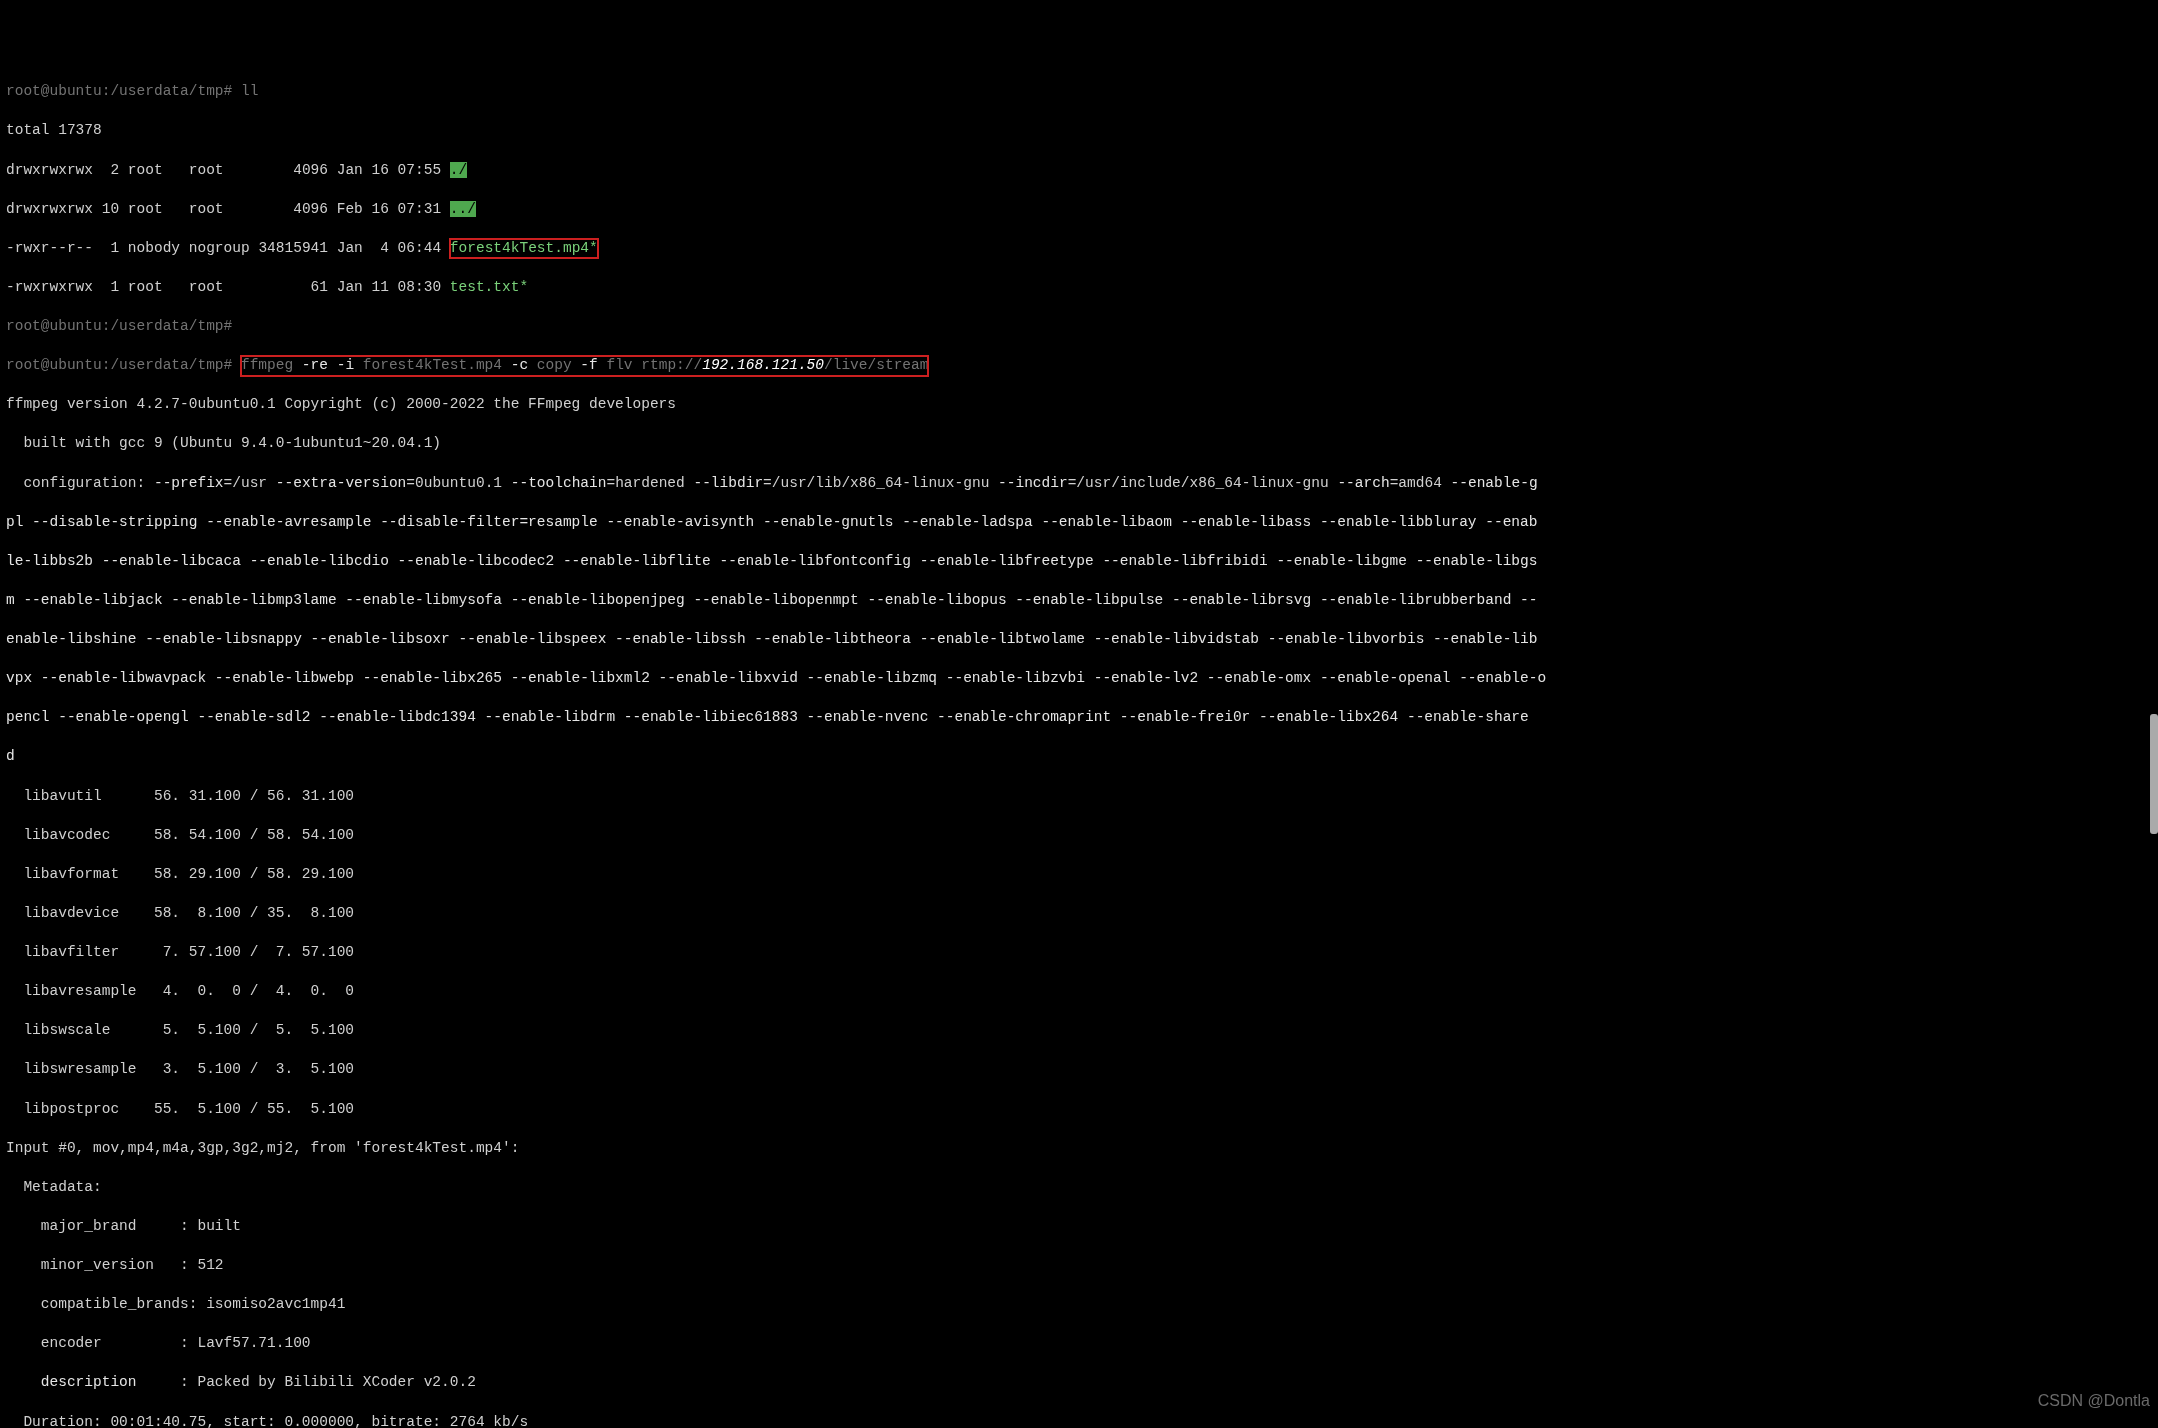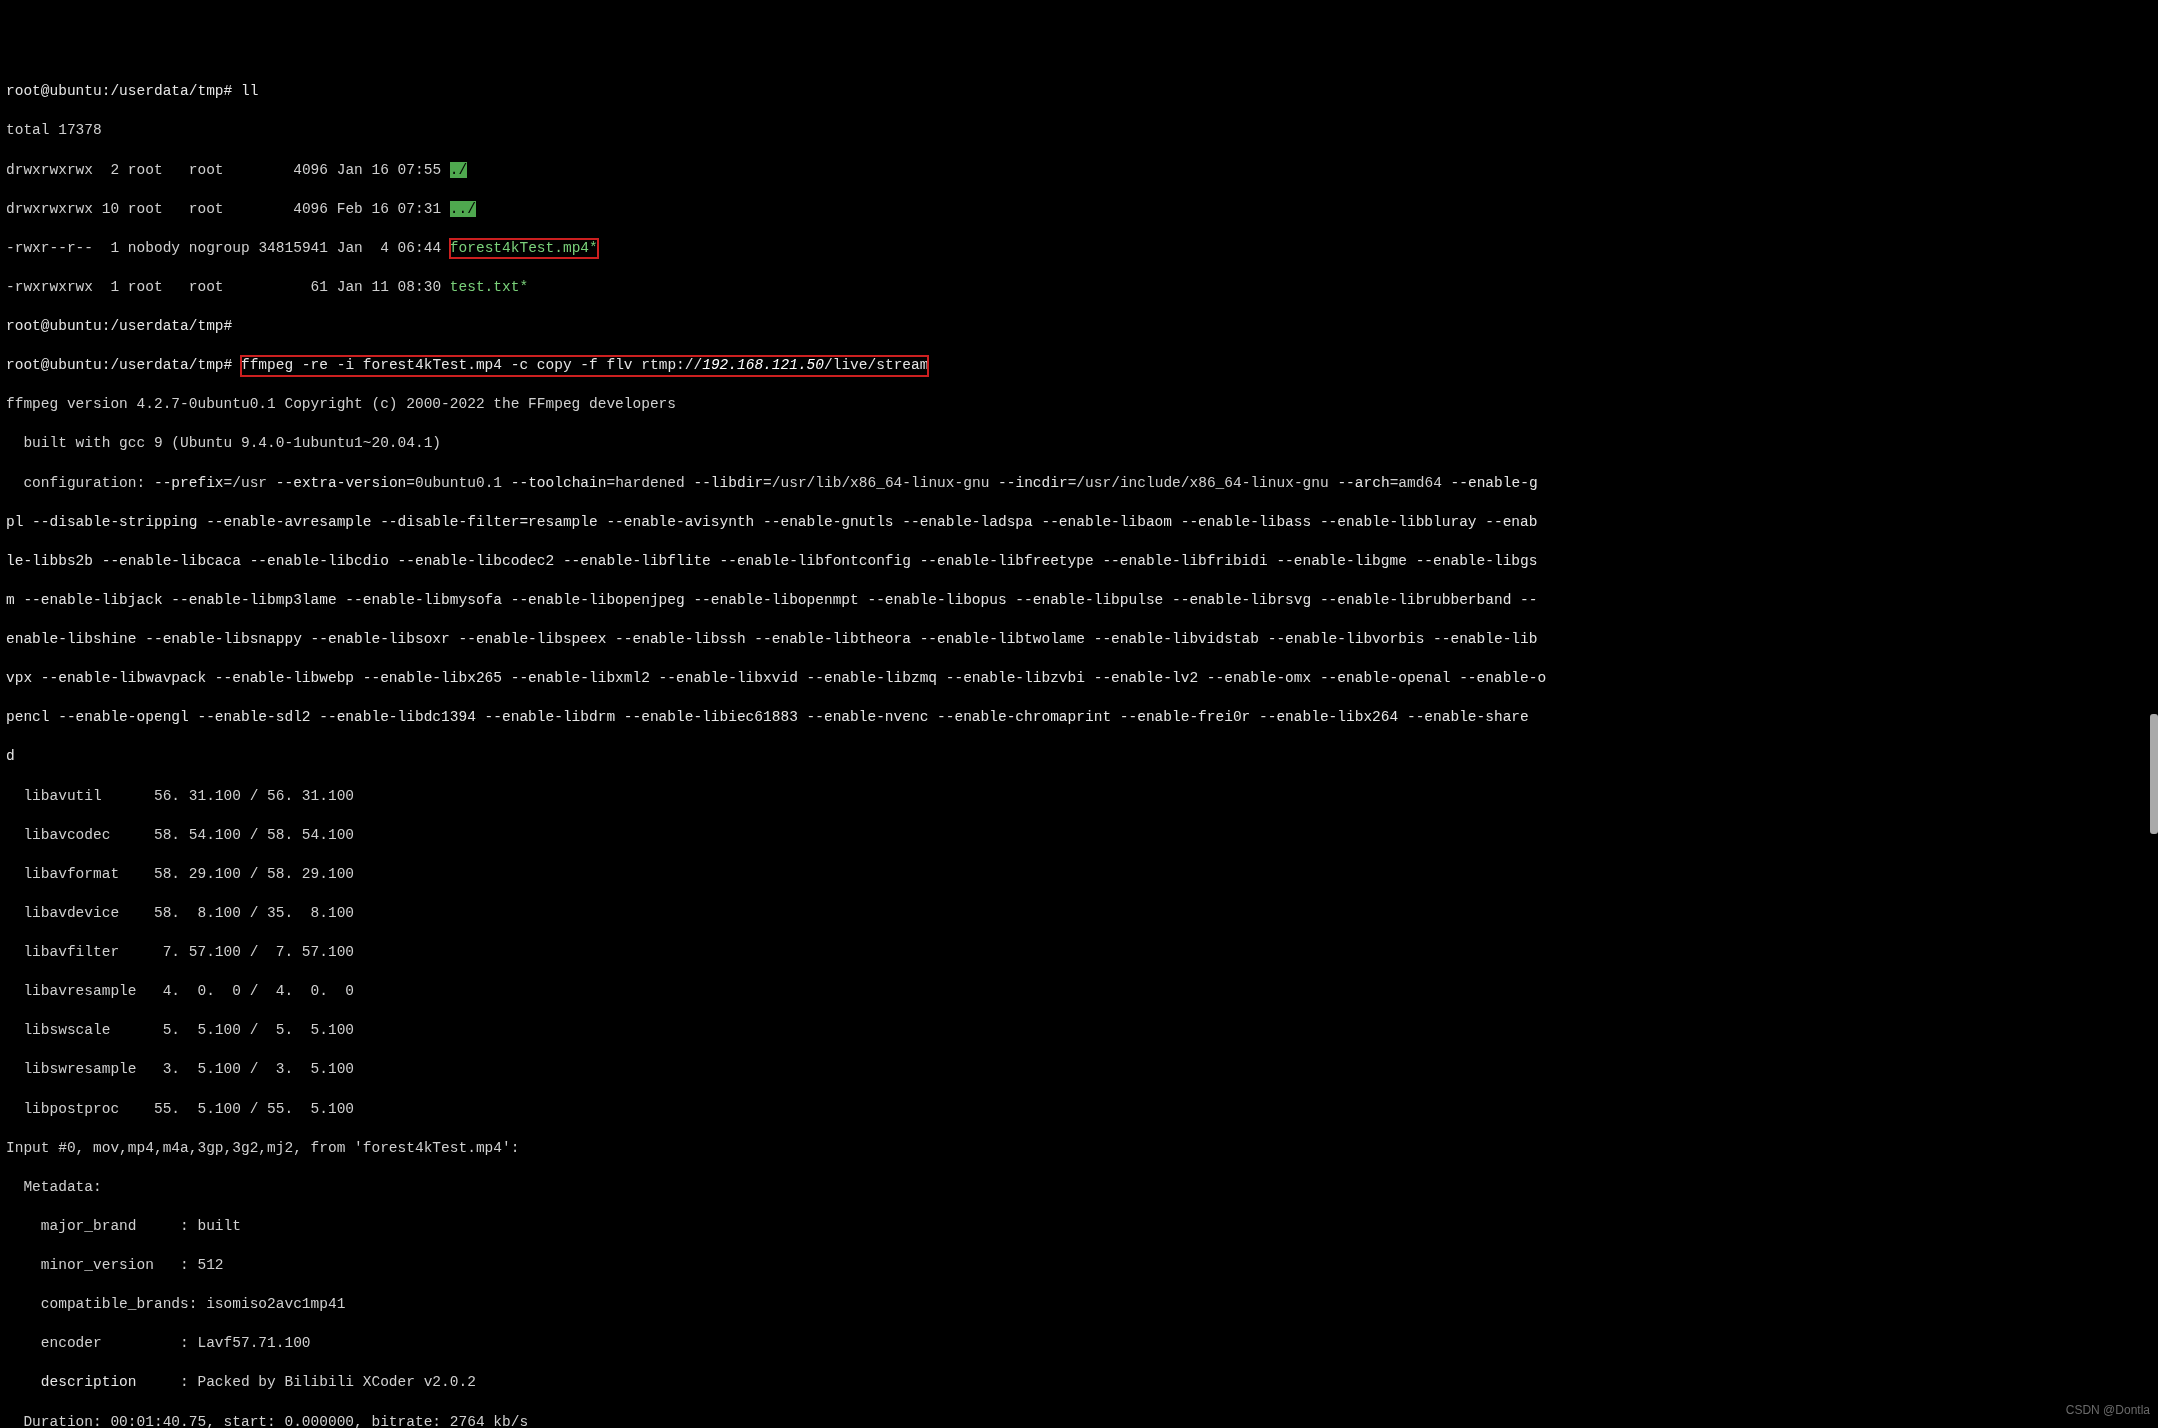--- a/index.html
+++ b/index.html
@@ -6,27 +6,27 @@
   body {
     background: #000;
     color: #d0d0d0;
     font-family: "Consolas", "Courier New", monospace;
     font-size: 14.5px;
     line-height: 1.35;
     padding: 4px 6px;
     white-space: pre;
     overflow-x: auto;
   }
-  .white { color: #e5e5e5; }
+  .white { color: #737373; }
   .cyan  { color: #e5e5e5; }
   .green { color: #7ad17a; }
   .magenta { color: #ffffff; font-style: italic; }
   .highlight-bg { background: #4fa84f; color:#000; }
   .box-red { outline: 2px solid #cc2020; outline-offset: -1px; display:inline-block;text-align:right; }
-  .watermark { position:fixed; right:8px; bottom:10px; color:#6a6a6a; font-size:12px; font-family:sans-serif; }
+  .watermark { position:fixed; right:8px; bottom:16px; color:#6a6a6a; font-size:16px; font-family:sans-serif; }
   .scrollbar-thumb { position:fixed; right:0; top:50%; width:8px; height:120px; background:#aaa; border-radius:3px; }
   .line { display:block; }
 </style>
 </head>
 <body>
 
 
 
 <span class="line"><span class="white">root@ubuntu:/userdata/tmp# </span><span class="white">ll</span></span>
 <span class="line">total 17378</span>

